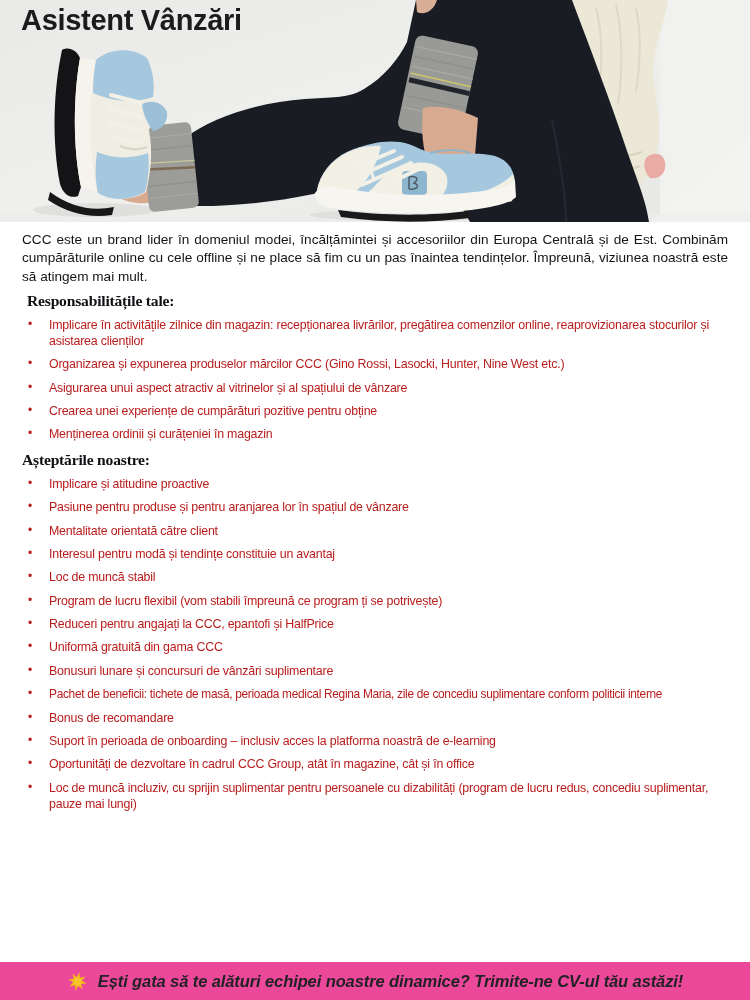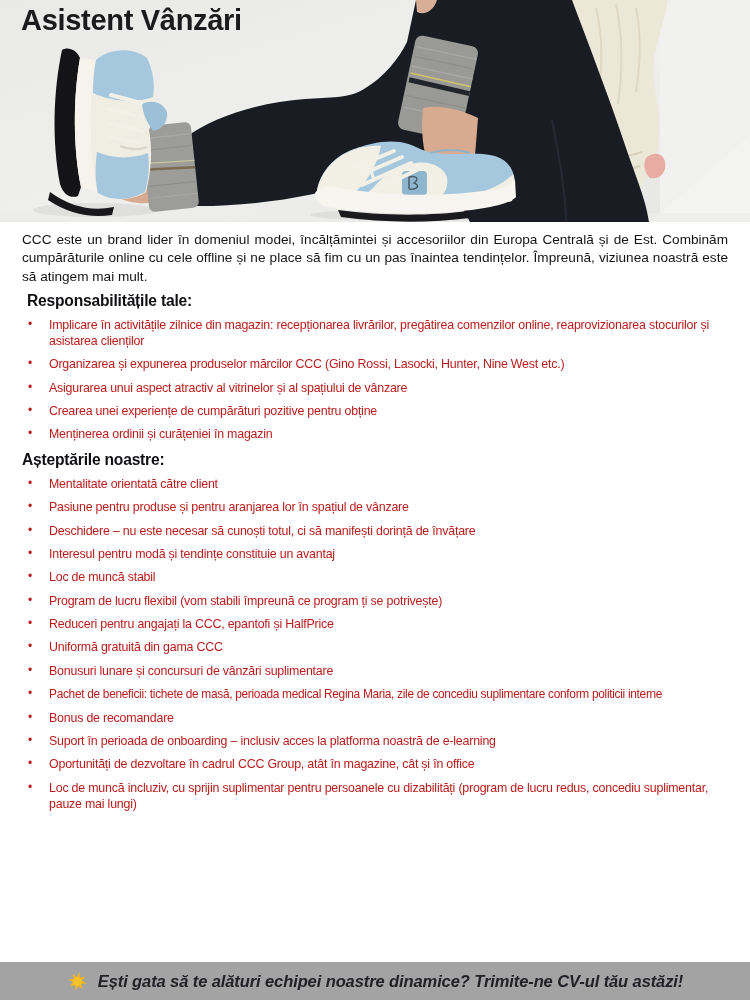--- a/index.html
+++ b/index.html
@@ -16,39 +16,39 @@
     font-size:29px;font-weight:bold;letter-spacing:-0.3px;color:#1b1b1d;
   }
   
   .content{padding:9px 22px 0 22px;}
   p.intro{
     font-size:13.6px;line-height:1.35;text-align:justify;
     margin:0 0 6px 0;color:#141418;
   }
   h2.section-heading{
     font-size:15.6px;font-weight:bold;color:#101014;
-    margin:5px 0 8px 0;letter-spacing:-0.2px;
+    margin:5px 0 8px 0;letter-spacing:-0.2px;font-family:Liberation Serif, serif;
   }
   h2.indent{margin-left:5px;}
   ul.bullets{list-style:none;margin:0;padding:0;}
   ul.bullets li{
     display:flex;align-items:flex-start;
     font-size:12.4px;line-height:1.28;letter-spacing:-0.2px;
     margin:0 0 7.5px 0;color:#b91c1c;
   }
   ul.bullets .dot{flex:0 0 27px;width:27px;padding-left:6px;box-sizing:border-box;}
   ul.bullets .dot::before{content:"•";font-size:12px;position:relative;top:-1px;}
   ul.bullets li .li-text{flex:1 1 auto;}
   ul.bullets li.long-line .li-text{
     white-space:nowrap;font-size:11.9px;letter-spacing:-0.3px;
   }
   
   .footer{
     position:absolute;left:0;bottom:0;width:750px;height:38px;
-    background:#a3a3a3;display:flex;align-items:center;justify-content:center;gap:10px;
+    background:#ec4899;display:flex;align-items:center;justify-content:center;gap:10px;
   }
   .footer .sun{width:21px;height:21px;flex:0 0 21px;}
   .footer-text{
     font-style:italic;font-weight:600;font-size:16.5px;color:#222226;
     letter-spacing:-0.1px;
   }
 </style>
 </head>
 <body>
 
@@ -166,29 +166,29 @@
     <li>
         <span class="dot"></span>
         <span class="li-text">Menținerea ordinii și curățeniei în magazin</span>
       </li>
   </ul>
 
   <h2 class="section-heading">Așteptările noastre:</h2>
   <ul class="bullets">
     <li>
         <span class="dot"></span>
+        <span class="li-text">Implicare și atitudine proactive</span>
+      </li>
+    <li>
+        <span class="dot"></span>
+        <span class="li-text">Pasiune pentru produse și pentru aranjarea lor în spațiul de vânzare</span>
+      </li>
+    <li>
+        <span class="dot"></span>
         <span class="li-text">Mentalitate orientată către client</span>
-      </li>
-    <li>
-        <span class="dot"></span>
-        <span class="li-text">Pasiune pentru produse și pentru aranjarea lor în spațiul de vânzare</span>
-      </li>
-    <li>
-        <span class="dot"></span>
-        <span class="li-text">Deschidere – nu este necesar să cunoști totul, ci să manifești dorință de învățare</span>
       </li>
     <li>
         <span class="dot"></span>
         <span class="li-text">Interesul pentru modă și tendințe constituie un avantaj</span>
       </li>
   </ul>
 
   <ul class="bullets">
     <li>
         <span class="dot"></span>

